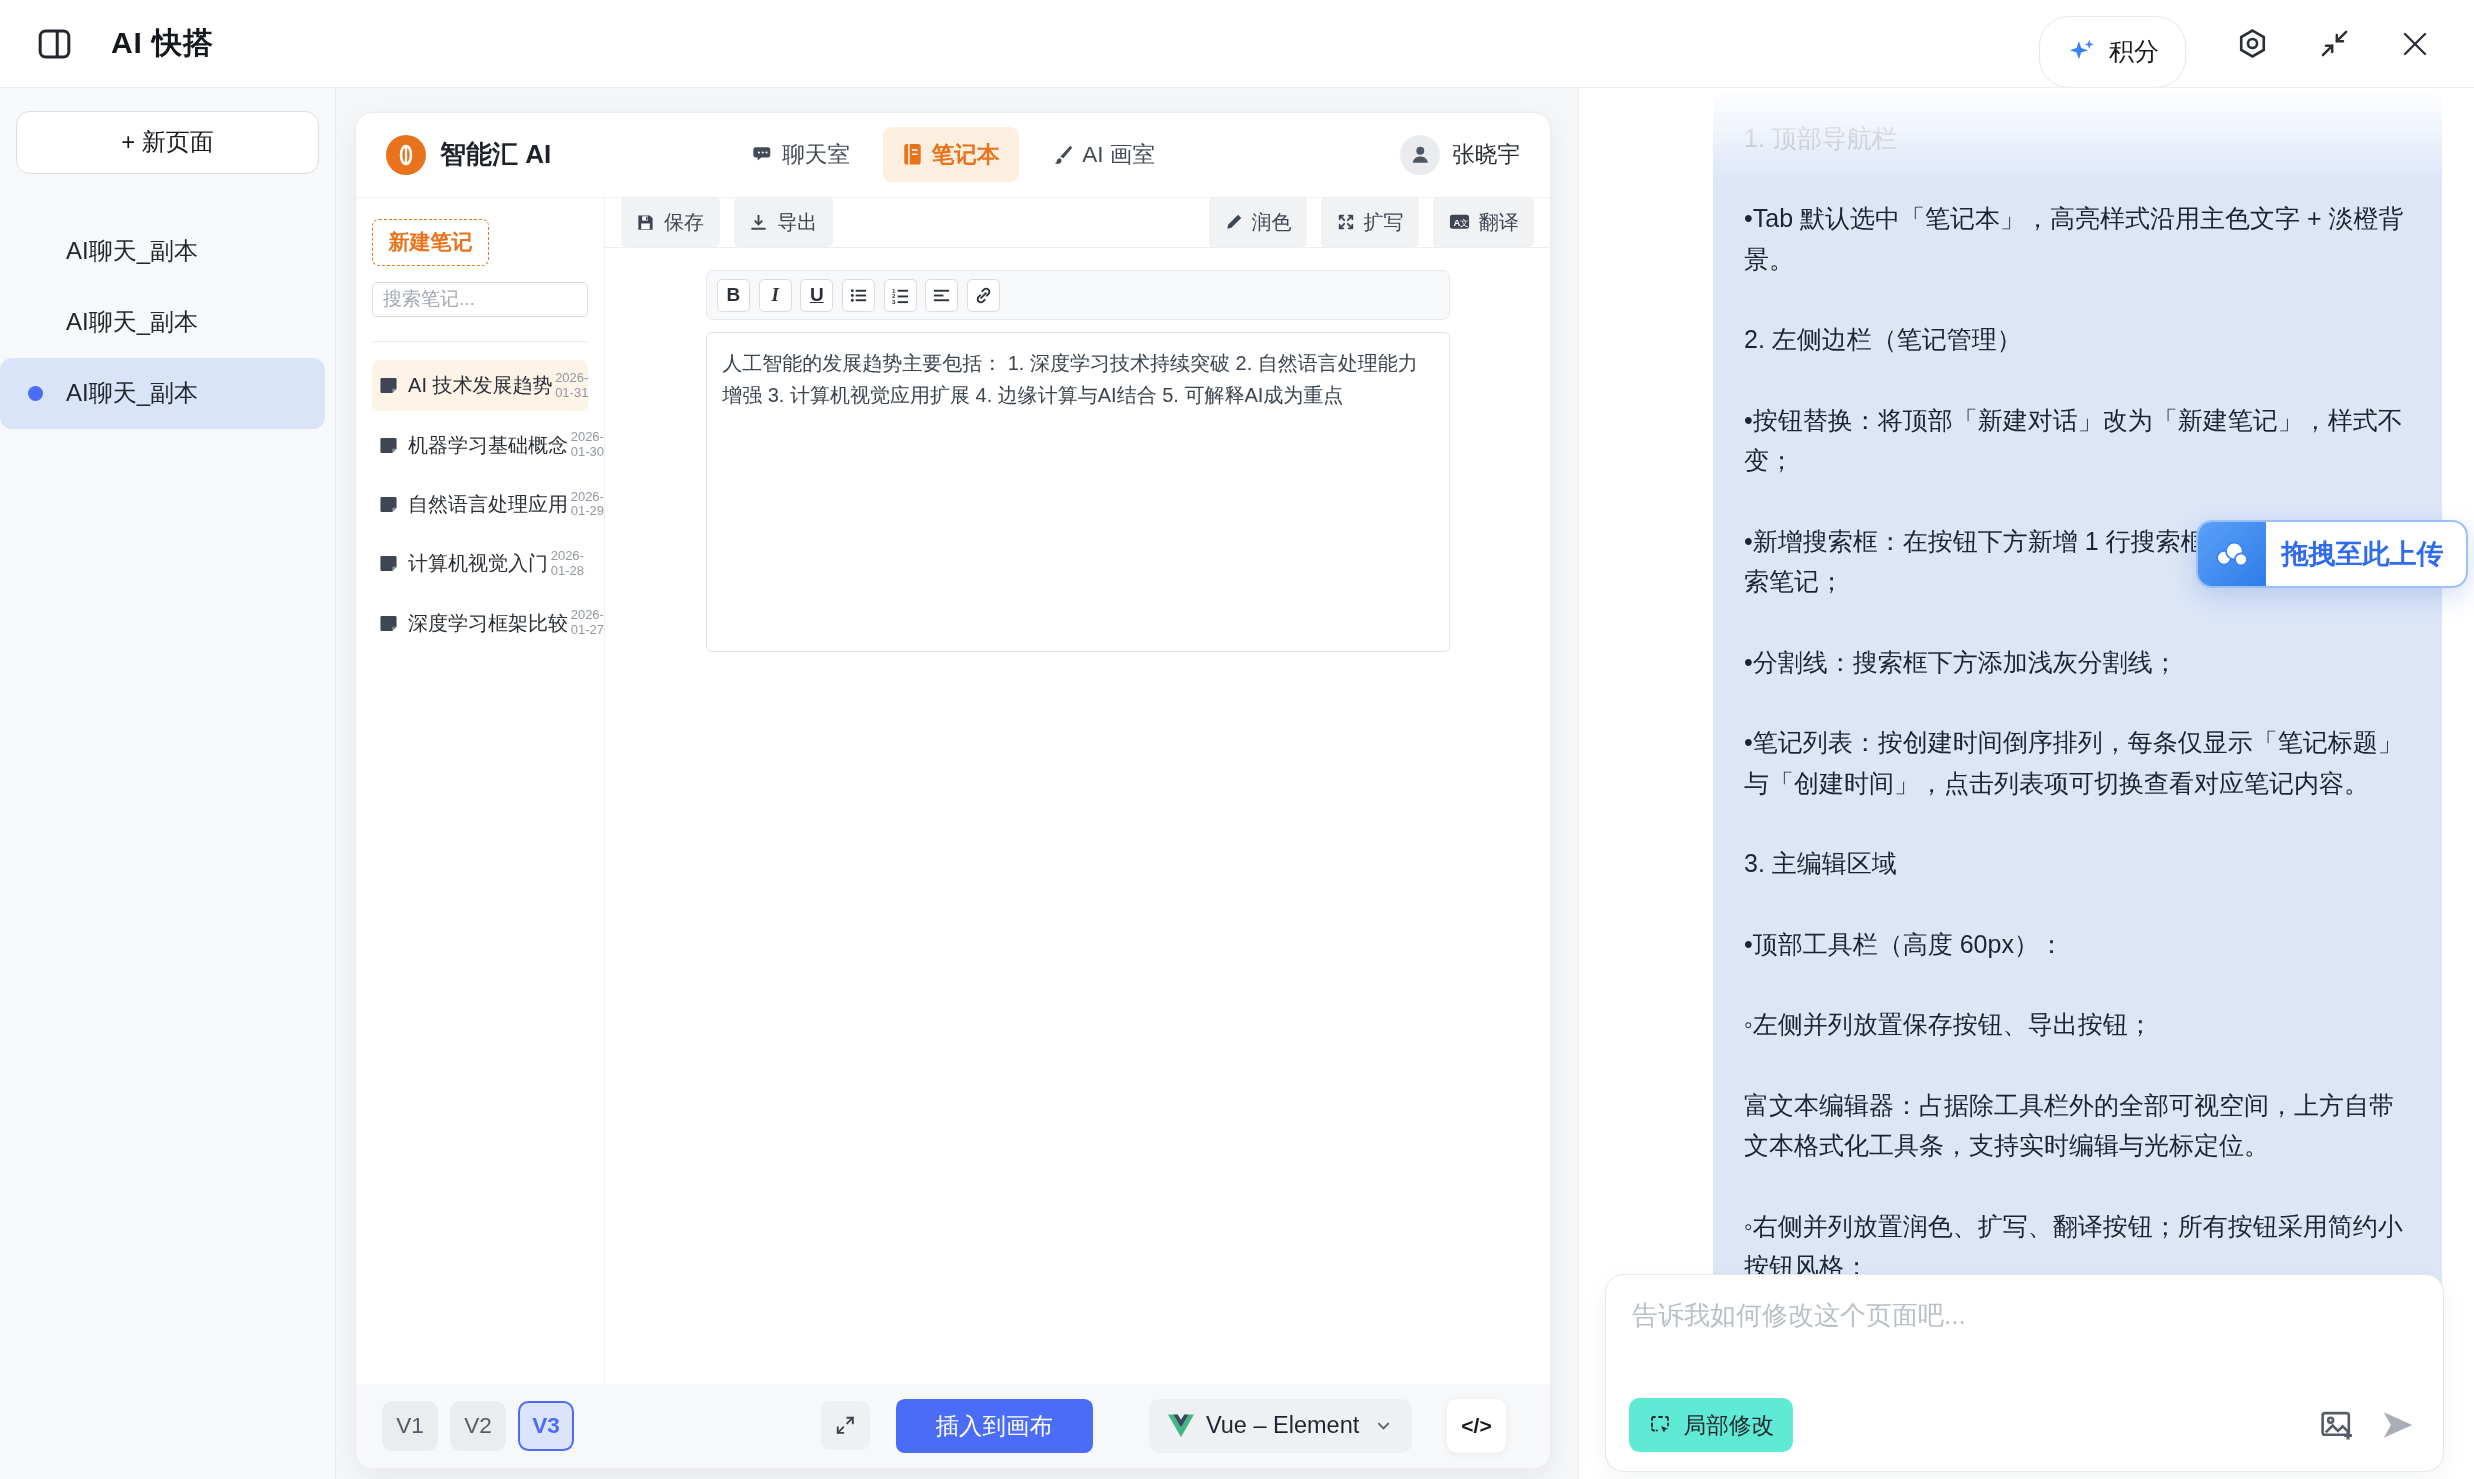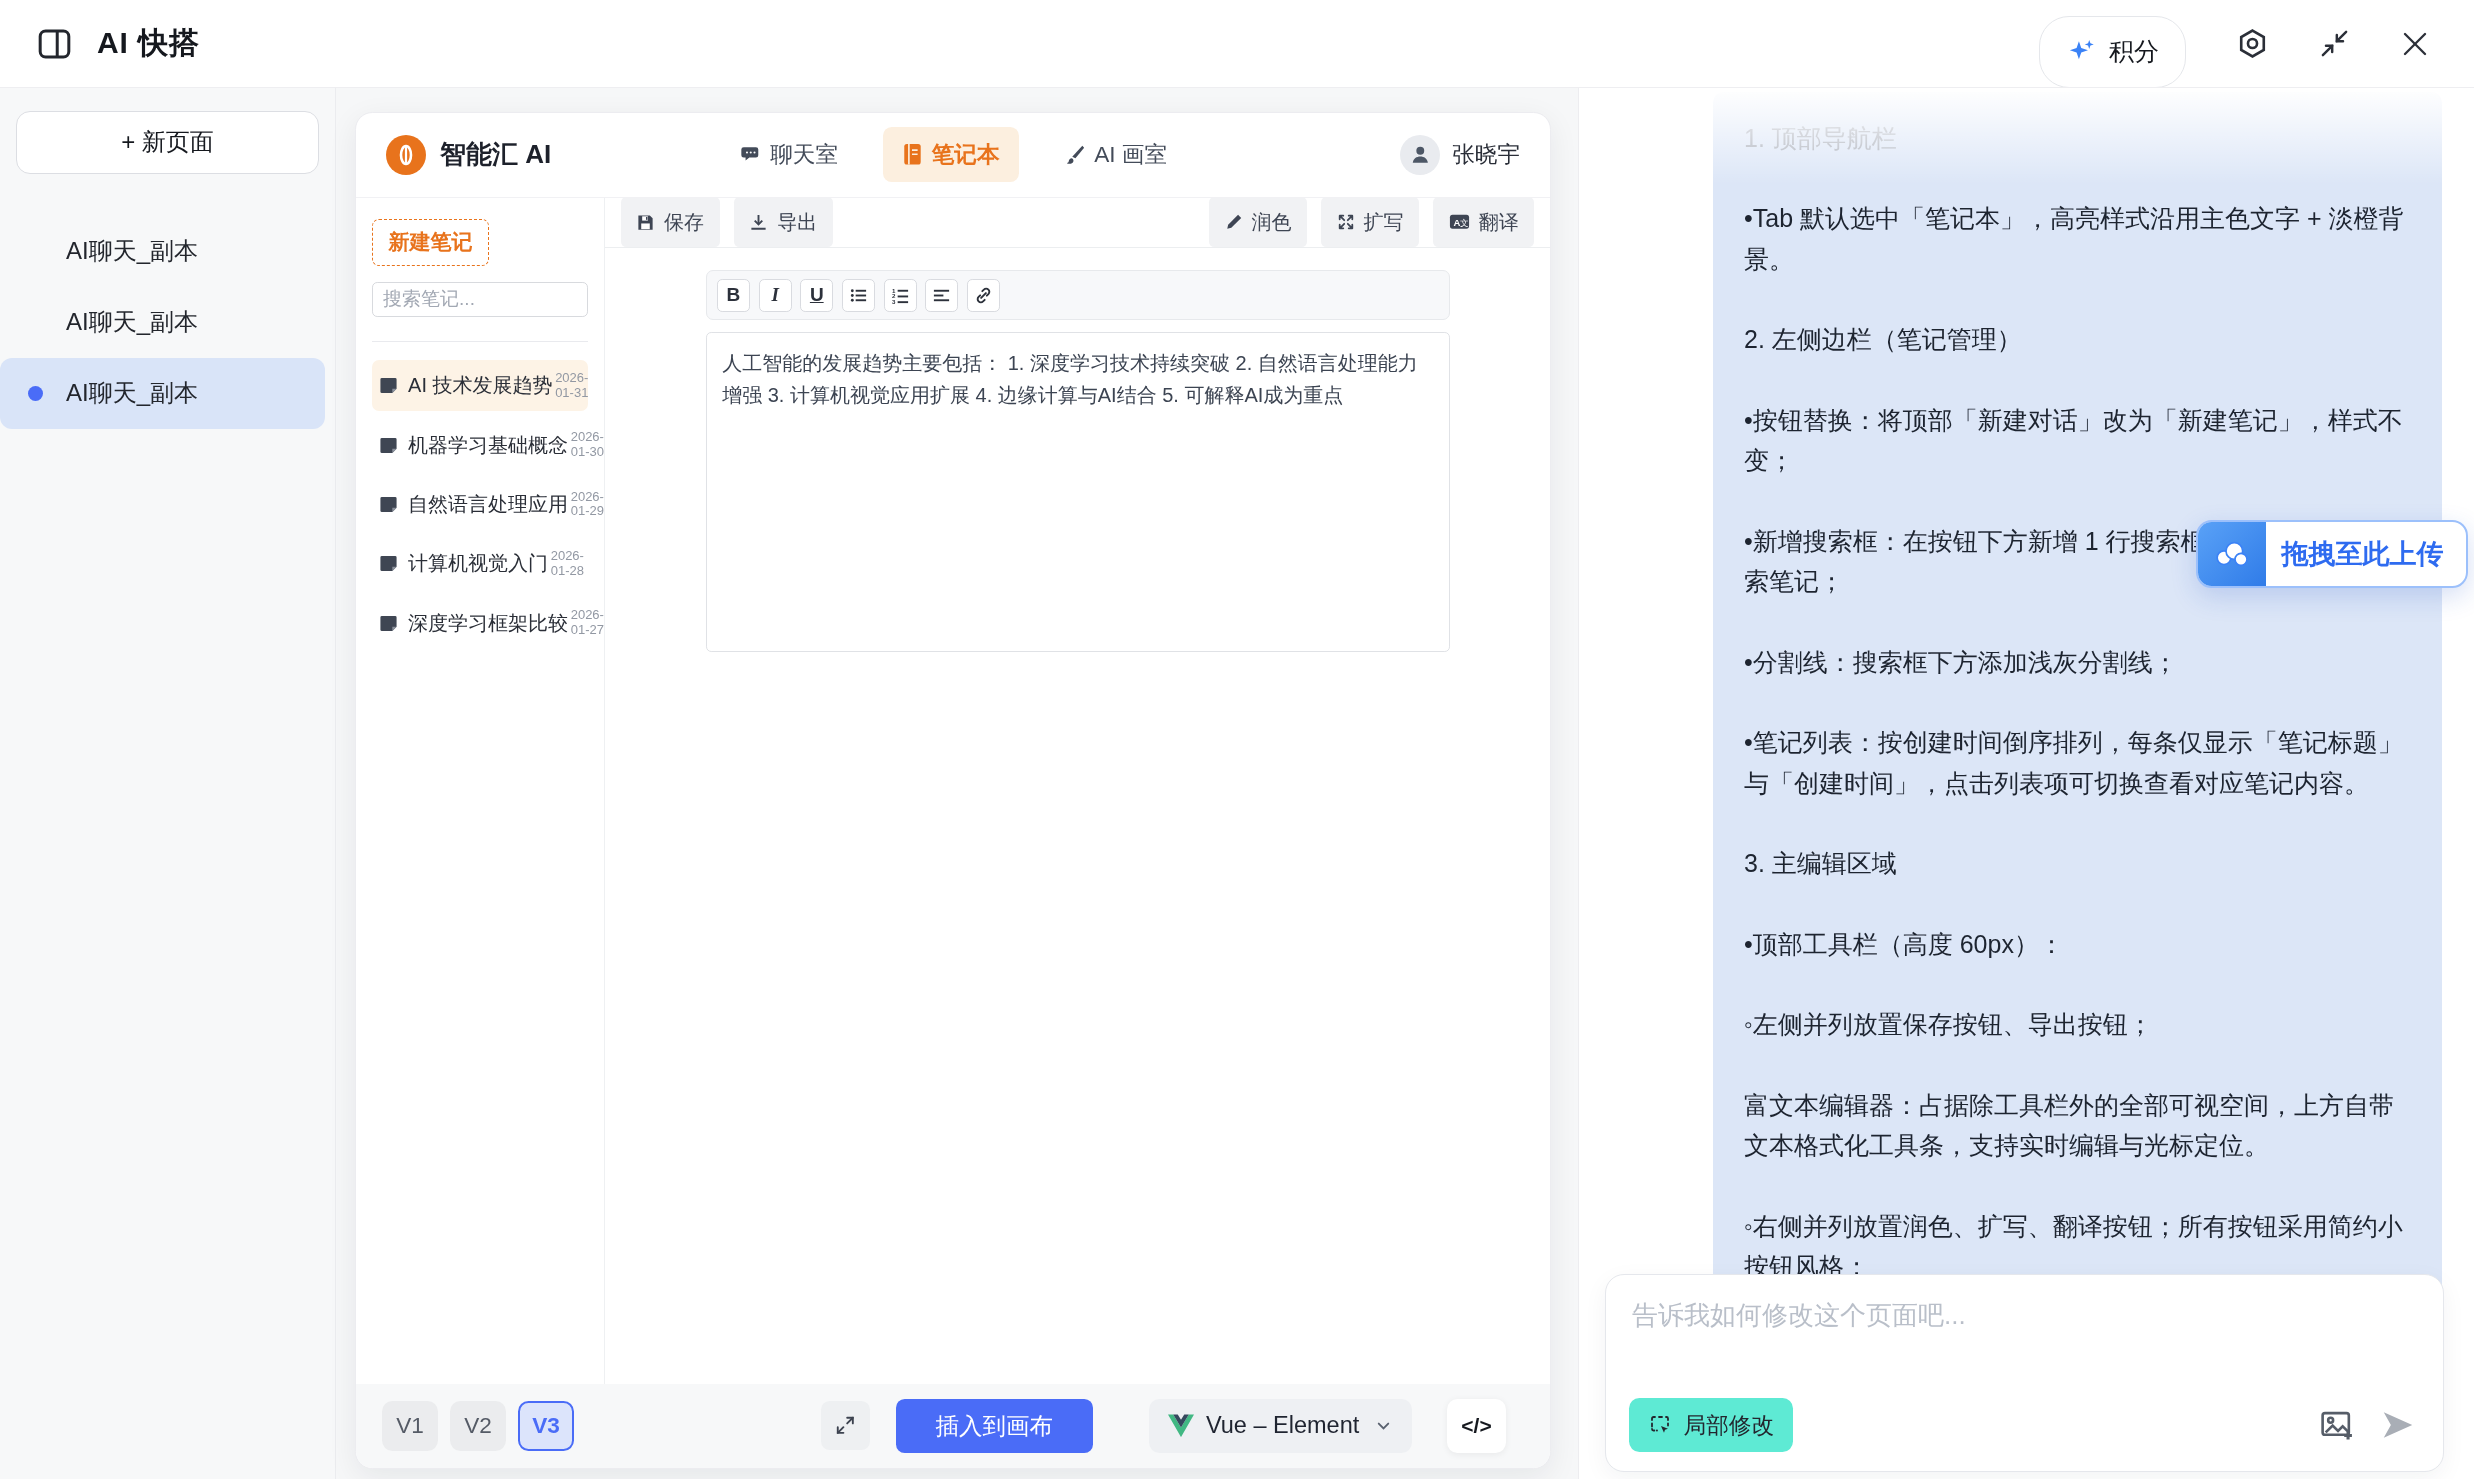--- a/index.html
+++ b/index.html
@@ -6,21 +6,21 @@
   html,body { width:2475px; height:1479px; }
   body {
     font-family: "Liberation Sans", sans-serif;
     background:#ffffff; color:#15181e;
     position:relative; overflow:hidden;
   }
   svg { display:block; }
 
   
   .topbar { height:87px; display:flex; align-items:center; padding:0 45px 0 38px; background:#fff; }
-  .tb-left { display:flex; align-items:center; gap:26px; }
+  .tb-left { display:flex; align-items:center; gap:40px; }
   .app-title { font-size:30px; font-weight:700; color:#15181e; letter-spacing:0.9px; }
   .tb-right { margin-left:auto; display:flex; align-items:center; gap:50px; }
   .points-pill { display:flex; align-items:center; gap:12px; height:72px; padding:0 26px;
     border:1.7px solid #e5e7eb; border-radius:30px; background:#fff; cursor:pointer;margin-top:16px; }
   .points-label { font-size:25px; color:#15181e; }
   .icon-btn { color:#2b2f38; cursor:pointer; }
 
   
   .sidebar { position:absolute; left:0; top:87px; bottom:0; width:336px;
     background:#f7f8f9; border-right:0.9px solid #ebecef; border-top:0.9px solid #eeeef1; }
@@ -39,21 +39,21 @@
   
   .preview-card { position:absolute; left:19px; top:23.5px; width:1196px; height:1357px;
     background:#fff; border:0.9px solid #ececf0; border-radius:17.4px;
     box-shadow:0 8.7px 30px rgba(20,24,40,.07); display:flex; flex-direction:column; overflow:hidden; }
 
   .pv-header { height:85px; flex:0 0 85px; display:flex; align-items:center; padding:0 30px;
     border-bottom:0.9px solid #f1f1f4; position:relative; }
   .pv-brand { display:flex; align-items:center; gap:14px; }
   .pv-logo { width:40px; height:40px; border-radius:50%; background:#e8731c; display:flex; align-items:center; justify-content:center; }
   .pv-brand-name { font-size:26px; font-weight:700; color:#1d212b; }
-  .pv-tabs { position:absolute; left:50%; transform:translateX(-50%); display:flex; align-items:center; gap:26px; }
+  .pv-tabs { position:absolute; left:50%; transform:translateX(-50%); display:flex; align-items:center; gap:14px; }
   .pv-tab { display:flex; align-items:center; gap:8.7px; font-size:22.6px; color:#434b59;
     padding:12px 19px; border-radius:8.7px; cursor:pointer; white-space:nowrap; }
   .pv-tab.active { background:#fcefdf; color:#e8731c; font-weight:700; }
   .pv-user { margin-left:auto; display:flex; align-items:center; gap:12px; font-size:22.6px; color:#2a2e38; cursor:pointer; }
   .pv-avatar { width:40px; height:40px; border-radius:50%; background:#e9ebef; display:flex; align-items:center; justify-content:center; }
 
   .pv-body { flex:1; display:flex; min-height:0; }
 
   
   .notes-panel { width:249px; flex:0 0 249px; border-right:0.9px solid #eef0f2; padding:21px 15.7px; }

